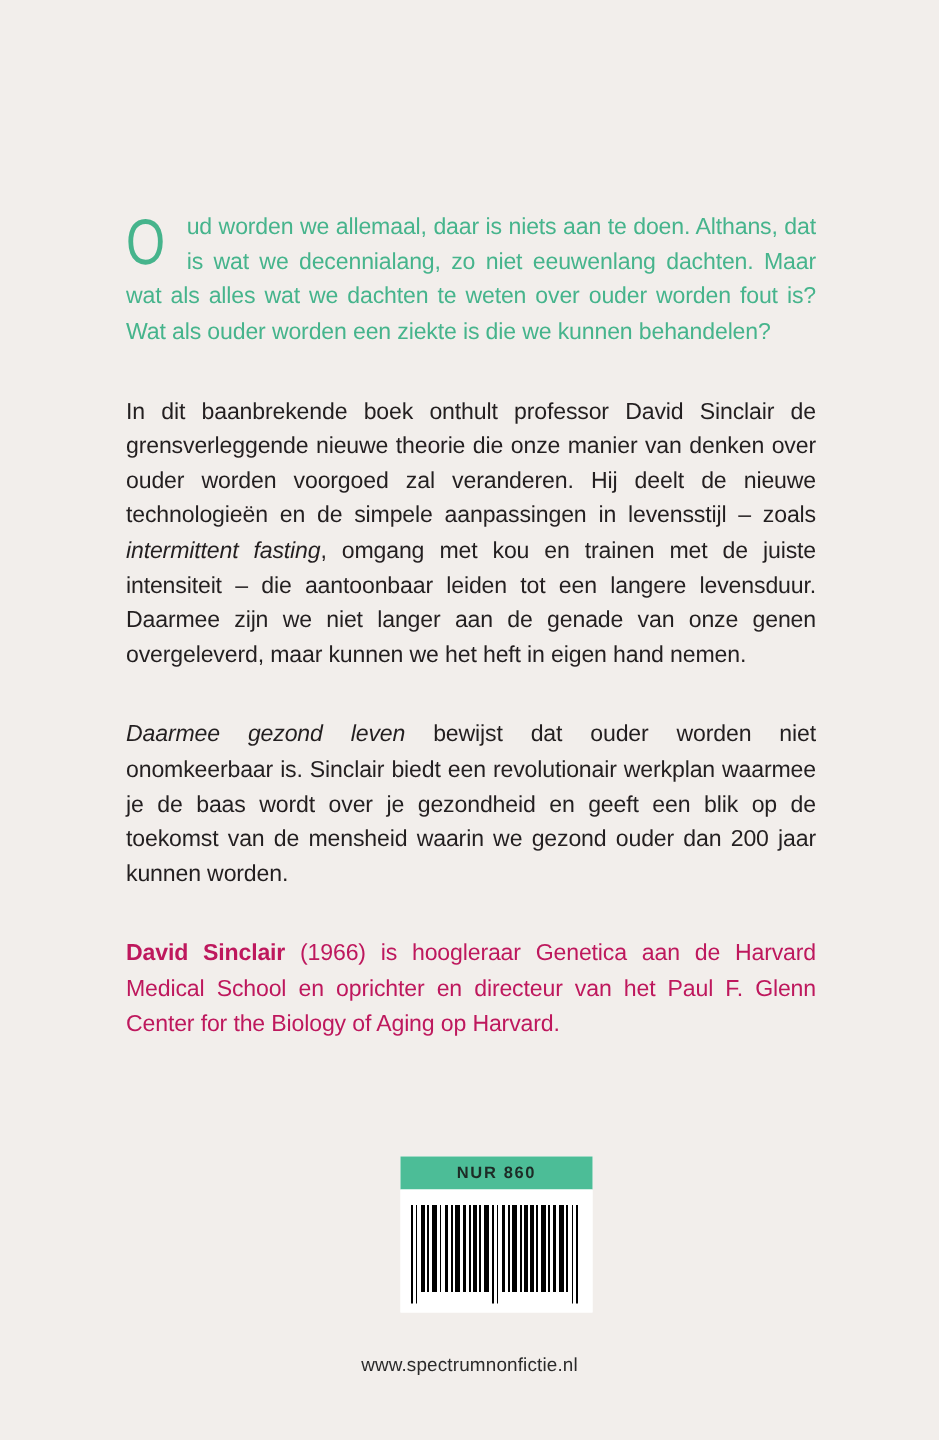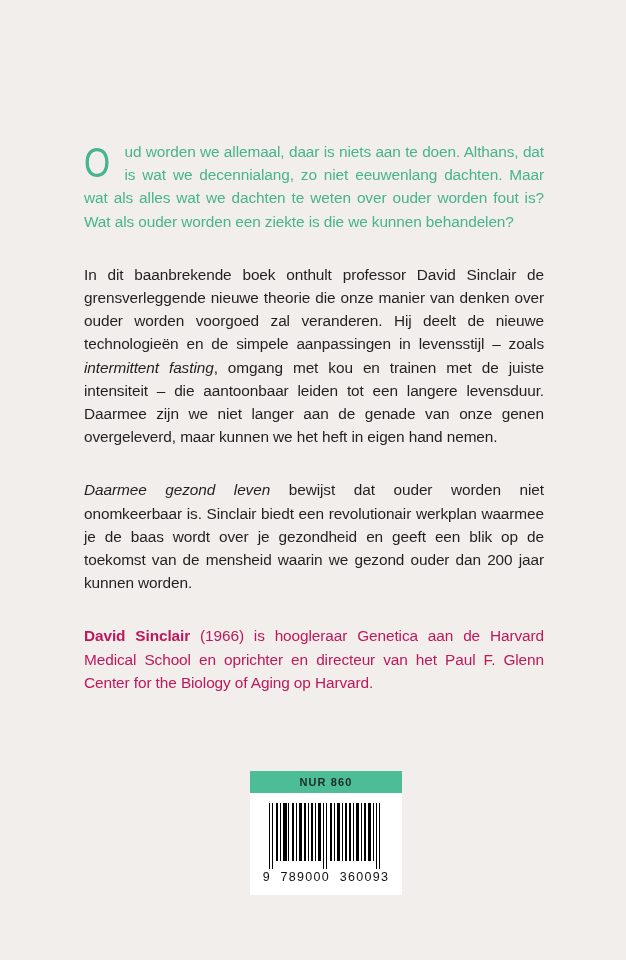--- a/index.html
+++ b/index.html
@@ -78,23 +78,23 @@
     margin: 0;
     letter-spacing: -0.1px;
   }
   .bio .bio-name {
     font-weight: bold;
   }
 
   
   .barcode-block {
     position: absolute;
-    left: 250px;
+    left: 267px;
     top: 771px;
-    width: 152px;
+    width: 128px;
     background: #ffffff;
   }
   .nur-banner {
     background: #4cbd97;
     height: 22px;
     line-height: 22px;
     text-align: center;
     color: #1d2b26;
     font-size: 11px;
     font-weight: bold;
@@ -184,18 +184,18 @@
           <rect x="86.5" y="0" width="1.2" height="58"></rect>
           <rect x="89.5" y="0" width="3.4" height="58"></rect>
           <rect x="94.5" y="0" width="1.2" height="58"></rect>
           <rect x="97.5" y="0" width="2.4" height="58"></rect>
           <rect x="101.5" y="0" width="3.4" height="58"></rect>
           <rect x="106.5" y="0" width="1.2" height="58"></rect>
           <rect x="110" y="0" width="1.2" height="66"></rect>
           <rect x="113" y="0" width="1.2" height="66"></rect>
         </g>
       </svg>
-      <div class="barcode-digits">9  789000  360093</div>
     </div>
   </div>
 
+  <div class="website">www.spectrumnonfictie.nl</div>
 
 </div>
 
 </body></html>

